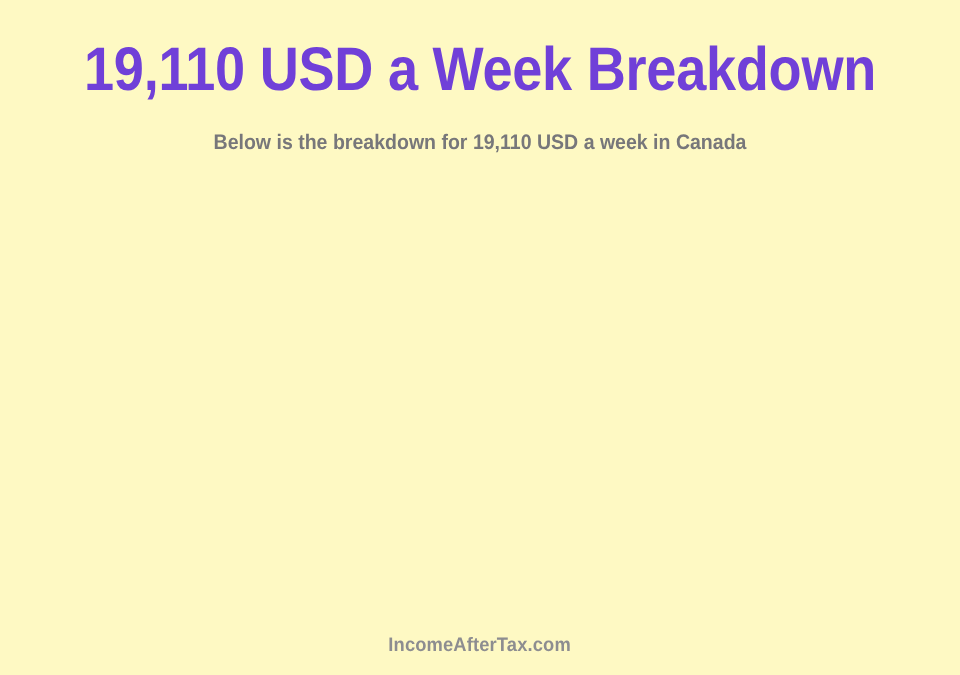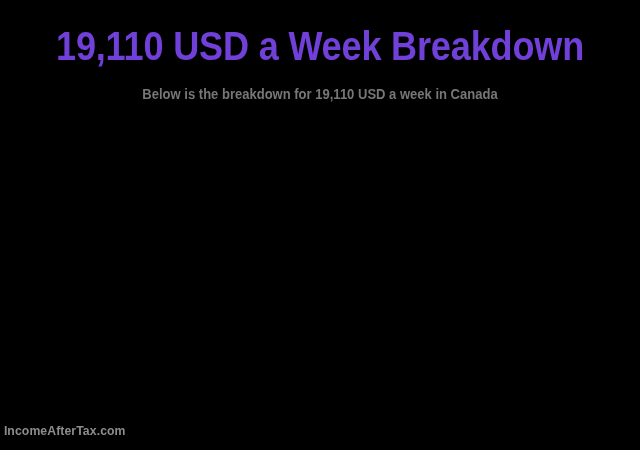--- a/index.html
+++ b/index.html
@@ -11,21 +11,21 @@
     width: 640px;
     height: 450px;
     background: #eeeeee;
     font-family: "Liberation Sans", sans-serif;
     overflow: hidden;
   }
   .page {
     position: relative;
     width: 640px;
     height: 450px;
-    background: #000000;
+    background: #fef9c3;
     box-sizing: border-box;
   }
   .header-block {
     position: absolute;
     top: 0;
     left: 0;
     width: 640px;
     text-align: center;
   }
   .page-title {
@@ -69,20 +69,21 @@
     left: 0;
     width: 640px;
     height: 295px;
     background: transparent;
   }
   .site-footer {
     position: absolute;
     left: 0;
     top: 421px;
     width: 640px;
+    text-align: center;
   }
   .footer-brand {
     display: inline-block;
     font-family: "Liberation Sans", sans-serif;
     font-size: 13px;
     line-height: 16px;
     font-weight: bold;
     color: #8d8d90;
     letter-spacing: 0.1px;
     transform: scaleX(0.94);

